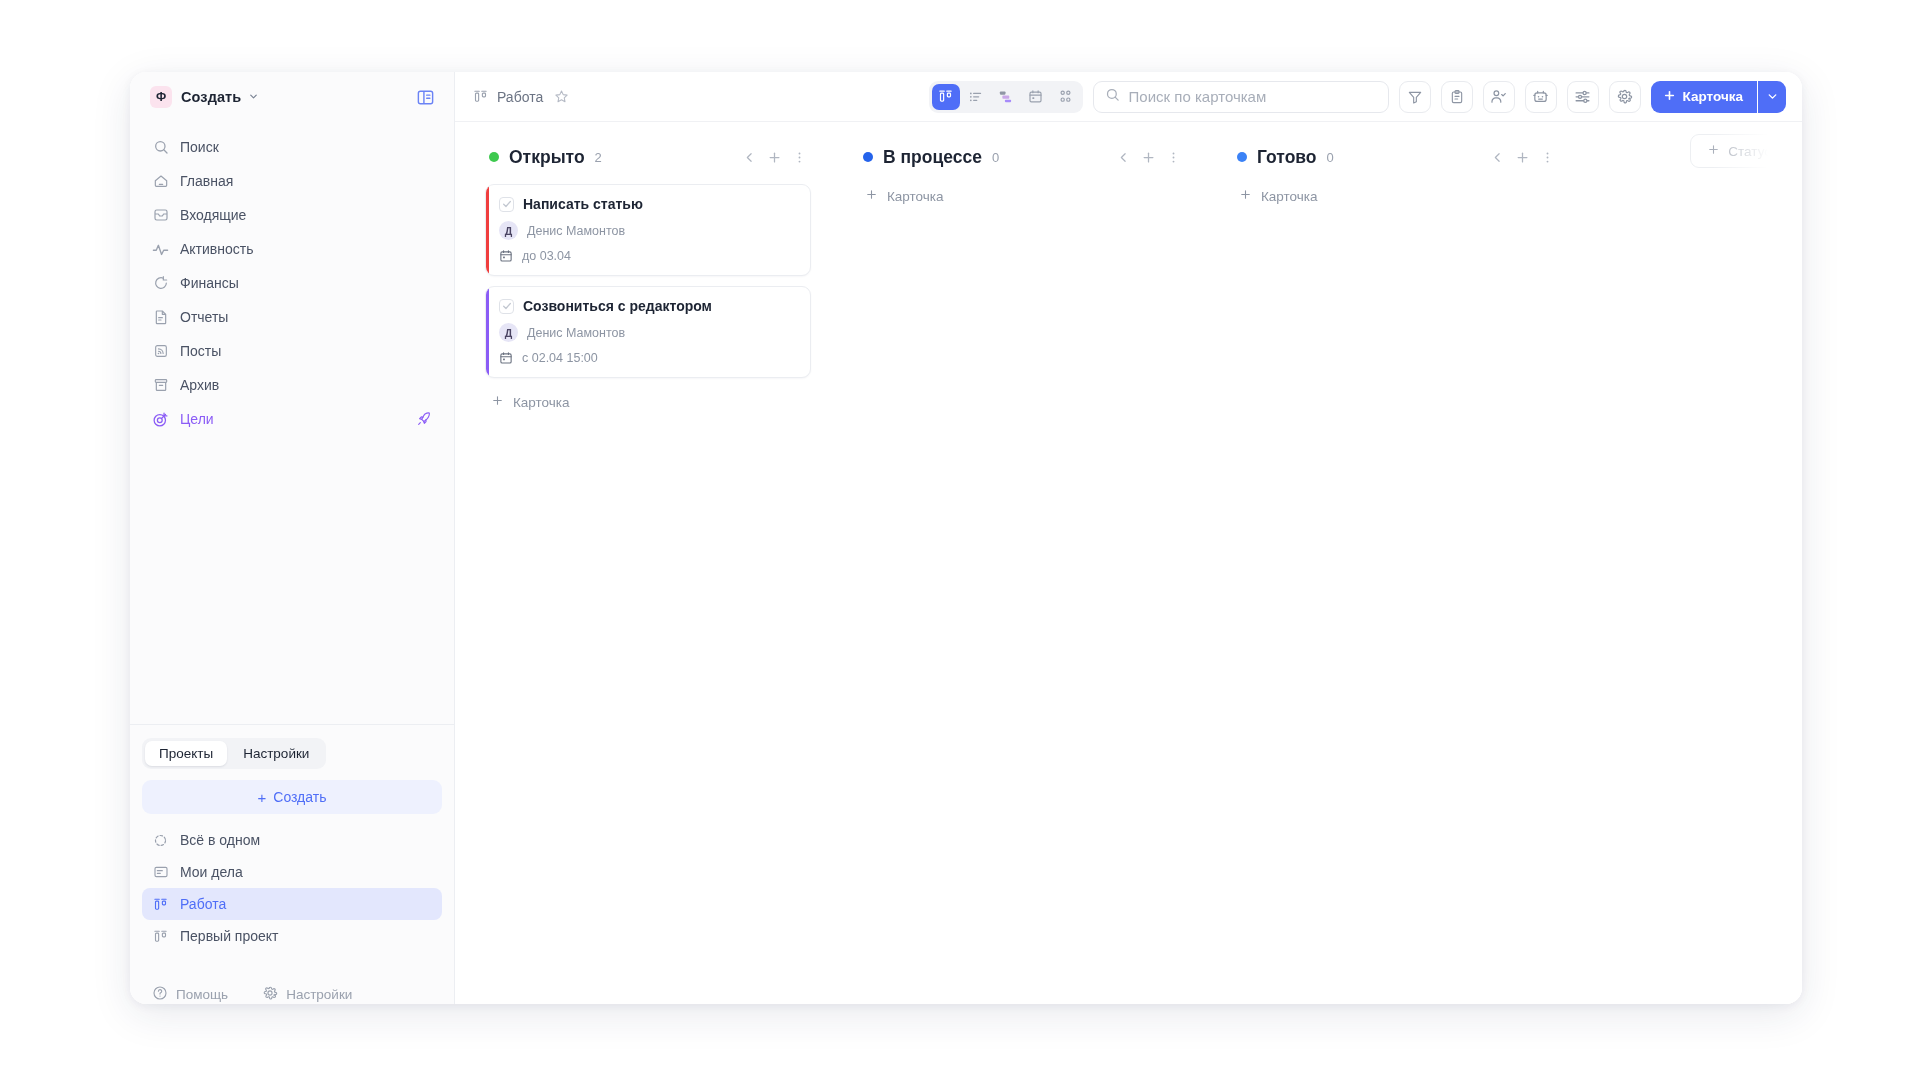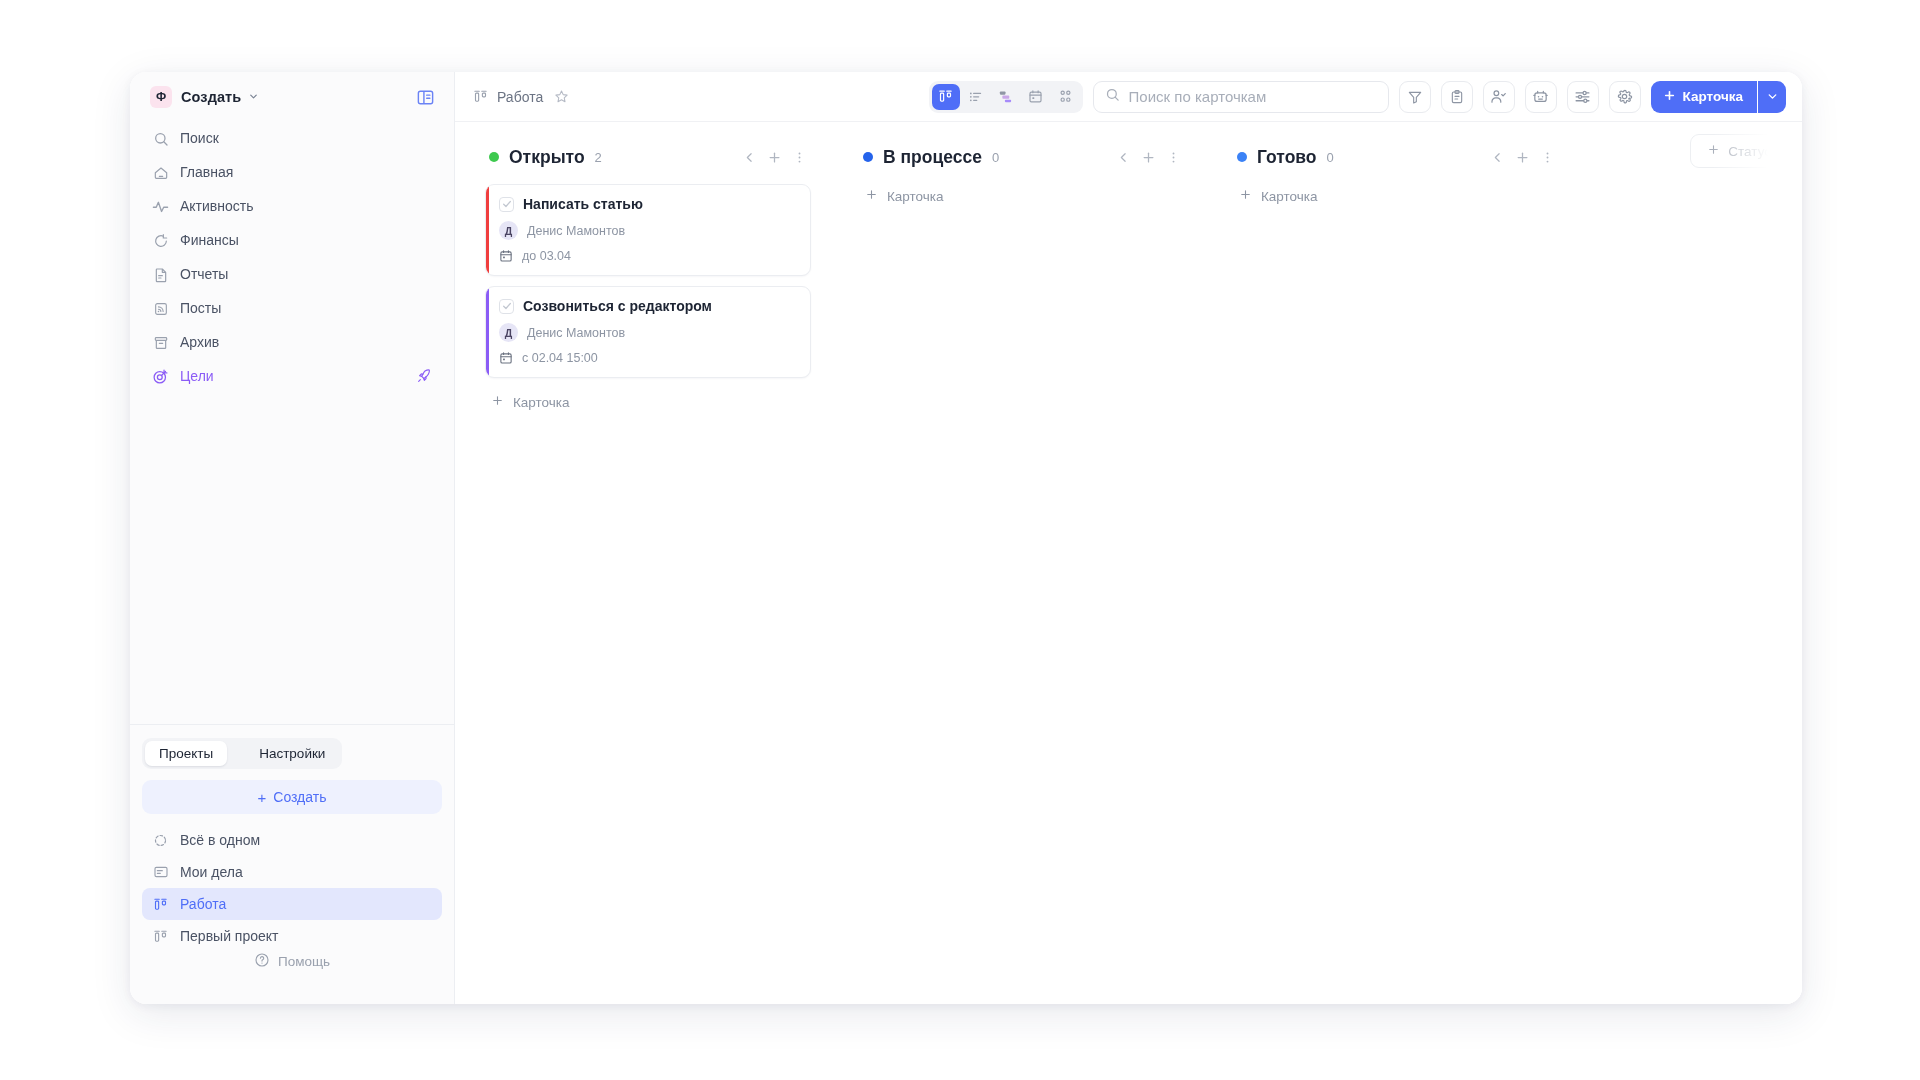--- a/index.html
+++ b/index.html
@@ -40,36 +40,36 @@
     font-size: 12px; font-weight: 700;
     display: flex; align-items: center; justify-content: center;
   }
   .ws-name { font-size: 14.5px; font-weight: 700; color: #1d2433; letter-spacing: .1px; }
   .ws-chevron { color: #7a8394; font-size: 11px; margin-left: -2px; }
   .ws-spacer { flex: 1; }
   .panel-toggle { width: 22px; height: 22px; display:flex; align-items:center; justify-content:center; }
 
   .nav { padding: 8px 12px 0 12px; }
   .nav-item {
-    display: flex; align-items: flex-start; gap: 11px;
+    display: flex; align-items: center; gap: 11px;
     height: 34px; padding: 0 10px; border-radius: 8px;
     color: #4a5264; font-size: 14px;
     cursor: pointer;
   }
   .nav-item .ic { width: 17px; height: 17px; display:flex; align-items:center; justify-content:center; flex:0 0 17px; color:#9aa1ae; }
   .nav-item.accent { color: #8b5cf6; }
   .nav-item.accent .ic { color: #8b5cf6; }
   .nav-trail { margin-left: auto; display:flex; align-items:center; color:#8b5cf6; }
 
   .side-fill { flex: 1; min-height: 0; }
   .side-divider { height: 1px; background: #eceef2; }
 
   .seg-wrap { padding: 13px 12px 0 12px; }
   .seg {
-    display: inline-flex; background: #f2f3f6; border-radius: 9px; padding: 3px; gap: 18px;
+    display: inline-flex; background: #f2f3f6; border-radius: 9px; padding: 3px; gap: 2px;
   }
   .seg-btn {
     font-size: 13.5px; color: #1d2433; padding: 5px 14px; border-radius: 7px; cursor: pointer;
     font-weight: 400;
   }
   .seg-btn.active { background: #ffffff; box-shadow: 0 1px 2px rgba(20,30,60,.10); }
 
   .create-wrap { padding: 11px 12px 0 12px; }
   .create-btn {
     height: 34px; border-radius: 9px; background: #eef1fe;
@@ -84,23 +84,23 @@
     height: 32px; padding: 0 10px; border-radius: 8px;
     color: #4a5264; font-size: 14px; cursor: pointer;
   }
   .proj-item .ic { width: 17px; height: 17px; display:flex; align-items:center; justify-content:center; flex:0 0 17px; color:#9aa1ae; }
   .proj-item.selected { background: #e3e7fd; color: #4f6ef7; }
   .proj-item.selected .ic { color: #4f6ef7; }
 
   .side-bottom {
     margin-top: auto;
     height: 52px;
-    display: flex; align-items: center; gap: 34px;
+    display: flex; align-items: flex-end; gap: 34px;
     padding: 0 22px;
-    color: #9aa1ae; font-size: 13.5px; flex-direction: column;
+    color: #9aa1ae; font-size: 13.5px;
   }
   .side-bottom .bi { display:flex; align-items:center; gap: 8px; cursor:pointer; }
 
   
   .main { flex: 1; min-width: 0; display: flex; flex-direction: column; background:#ffffff; }
 
   .topbar {
     height: 50px; display: flex; align-items: center;
     padding: 0 16px 0 18px; gap: 10px;
     border-bottom: 1px solid #f0f1f4;
@@ -231,20 +231,29 @@
       <div class="nav-item">
         <span class="ic">
           <svg width="16" height="16" viewBox="0 0 24 24" fill="none" stroke="currentColor" stroke-width="1.8" stroke-linejoin="round">
               <path d="M3.5 11.5 12 4.5l8.5 7v7a1.5 1.5 0 0 1-1.5 1.5H5a1.5 1.5 0 0 1-1.5-1.5z"></path>
               <line x1="9.5" y1="17" x2="14.5" y2="17" stroke-linecap="round"></line>
             </svg>
         </span>
         <span>Главная</span>
       </div>
 
+      <div class="nav-item">
+        <span class="ic">
+          <svg width="16" height="16" viewBox="0 0 24 24" fill="none" stroke="currentColor" stroke-width="1.8" stroke-linejoin="round">
+              <rect x="3" y="4.5" width="18" height="15" rx="2.5"></rect>
+              <path d="M3 10.5h5l2 3h4l2-3h5"></path>
+            </svg>
+        </span>
+        <span>Входящие</span>
+      </div>
 
       <div class="nav-item">
         <span class="ic">
           <svg width="17" height="17" viewBox="0 0 24 24" fill="none" stroke="currentColor" stroke-width="1.9" stroke-linecap="round" stroke-linejoin="round">
               <polyline points="2 13 6 13 9 6 13.5 19 16.5 13 22 13"></polyline>
             </svg>
         </span>
         <span>Активность</span>
       </div>
 

